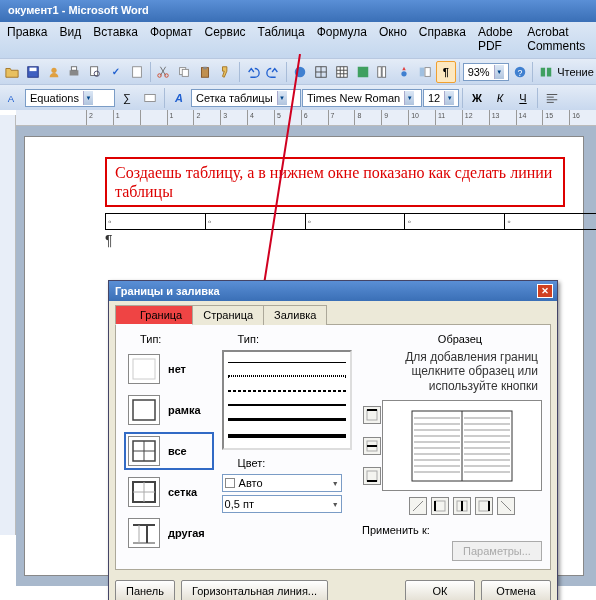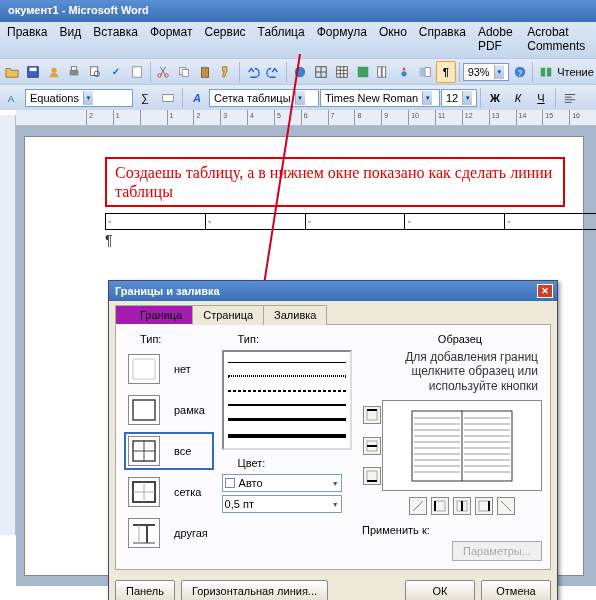--- a/index.html
+++ b/index.html
@@ -31,26 +31,26 @@
   .para-mark { margin-left: 70px; font-size: 14px; color: #333; margin-top: 2px; }
 
   .arrow { position: absolute; top: 54px; left: 120px; pointer-events: none; }
 
   .dialog { position: absolute; left: 108px; top: 280px; width: 450px; background: #ece9d8; border: 1px solid #446; box-shadow: 2px 2px 4px rgba(0,0,0,.4); font-size: 11px; }
   .dlg-title { background: linear-gradient(#5a8fd6,#3a6fb6); color: #fff; font-weight: bold; font-size: 11px; height: 20px; display: flex; align-items: center; justify-content: space-between; padding: 0 4px 0 6px; }
   .dlg-close { width: 16px; height: 14px; background: #d04020; border: 1px solid #fff; color: #fff; font-size: 9px; display: flex; align-items: center; justify-content: center; cursor: pointer; }
 
   .tabs { display: flex; padding: 4px 6px 0 6px; gap: 0; }
   .tab { padding: 3px 10px; border: 1px solid #aca899; border-bottom: none; background: #ece9d8; cursor: pointer; font-size: 11px; margin-right: -1px; }
-  .tab.active { background: #a21caf; border-bottom: 1px solid #fcfcfe; position: relative; z-index: 2; padding-left: 24px; }
+  .tab.active { background: #ef4444; border-bottom: 1px solid #fcfcfe; position: relative; z-index: 2; padding-left: 24px; }
   .tab-page { margin: -1px 6px 4px 6px; border: 1px solid #aca899; background: #fcfcfe; padding: 8px; height: 246px; display: flex; gap: 8px; }
 
   .col { display: flex; flex-direction: column; gap: 3px; }
   .col-label { font-size: 11px; margin-bottom: 2px; margin-left: 16px; }
-  .type-item { display: flex; align-items: center; gap: 14px; padding: 2px; cursor: pointer; border: 2px solid transparent; }
+  .type-item { display: flex; align-items: center; gap: 8px; padding: 2px; cursor: pointer; border: 2px solid transparent; font-weight: bold; }
   .type-item.sel { border: 2px solid #316ac5; }
   .type-swatch { width: 32px; height: 30px; border: 1px solid #888; background: #fff; display: flex; align-items: center; justify-content: center; }
   .type-swatch svg { width: 26px; height: 24px; }
 
   .style-box { width: 130px; height: 100px; border: 2px inset #ddd; background: #fff; padding: 4px; display: flex; flex-direction: column; justify-content: space-around; }
   .style-box div { border-top-style: solid; }
 
   .w-select { width: 120px; height: 18px; border: 1px solid #7a9cc6; background: #fff; display: flex; align-items: center; padding: 0 2px; font-size: 11px; }
   .w-select .dd { margin-left: auto; font-size: 7px; color: #555; }
   .preview-hint { font-size: 12px; text-align: right; line-height: 1.2; color: #333; padding: 0 4px; }
@@ -227,21 +227,21 @@
     </div>
   <span style="font-size:11px">Чтение</span>
 </div>
 
 <div class="toolbar">
   <div class="tbtn">
       <svg viewBox="0 0 16 16">
         <text x="2" y="12" font-size="11" fill="#2060d0">A</text>
       </svg>
     </div>
-  <div class="tcombo" style="width:108px">
+  <div class="tcombo" style="width:90px">
       <span>Equations</span>
       <span class="dd">▼</span>
     </div>
   <div class="tbtn">∑</div>
   <div class="tbtn">
       <svg viewBox="0 0 16 16">
         <rect x="2" y="4" width="12" height="8" fill="#fff" stroke="#888"></rect>
       </svg>
     </div>
   <div class="tsep"></div>

